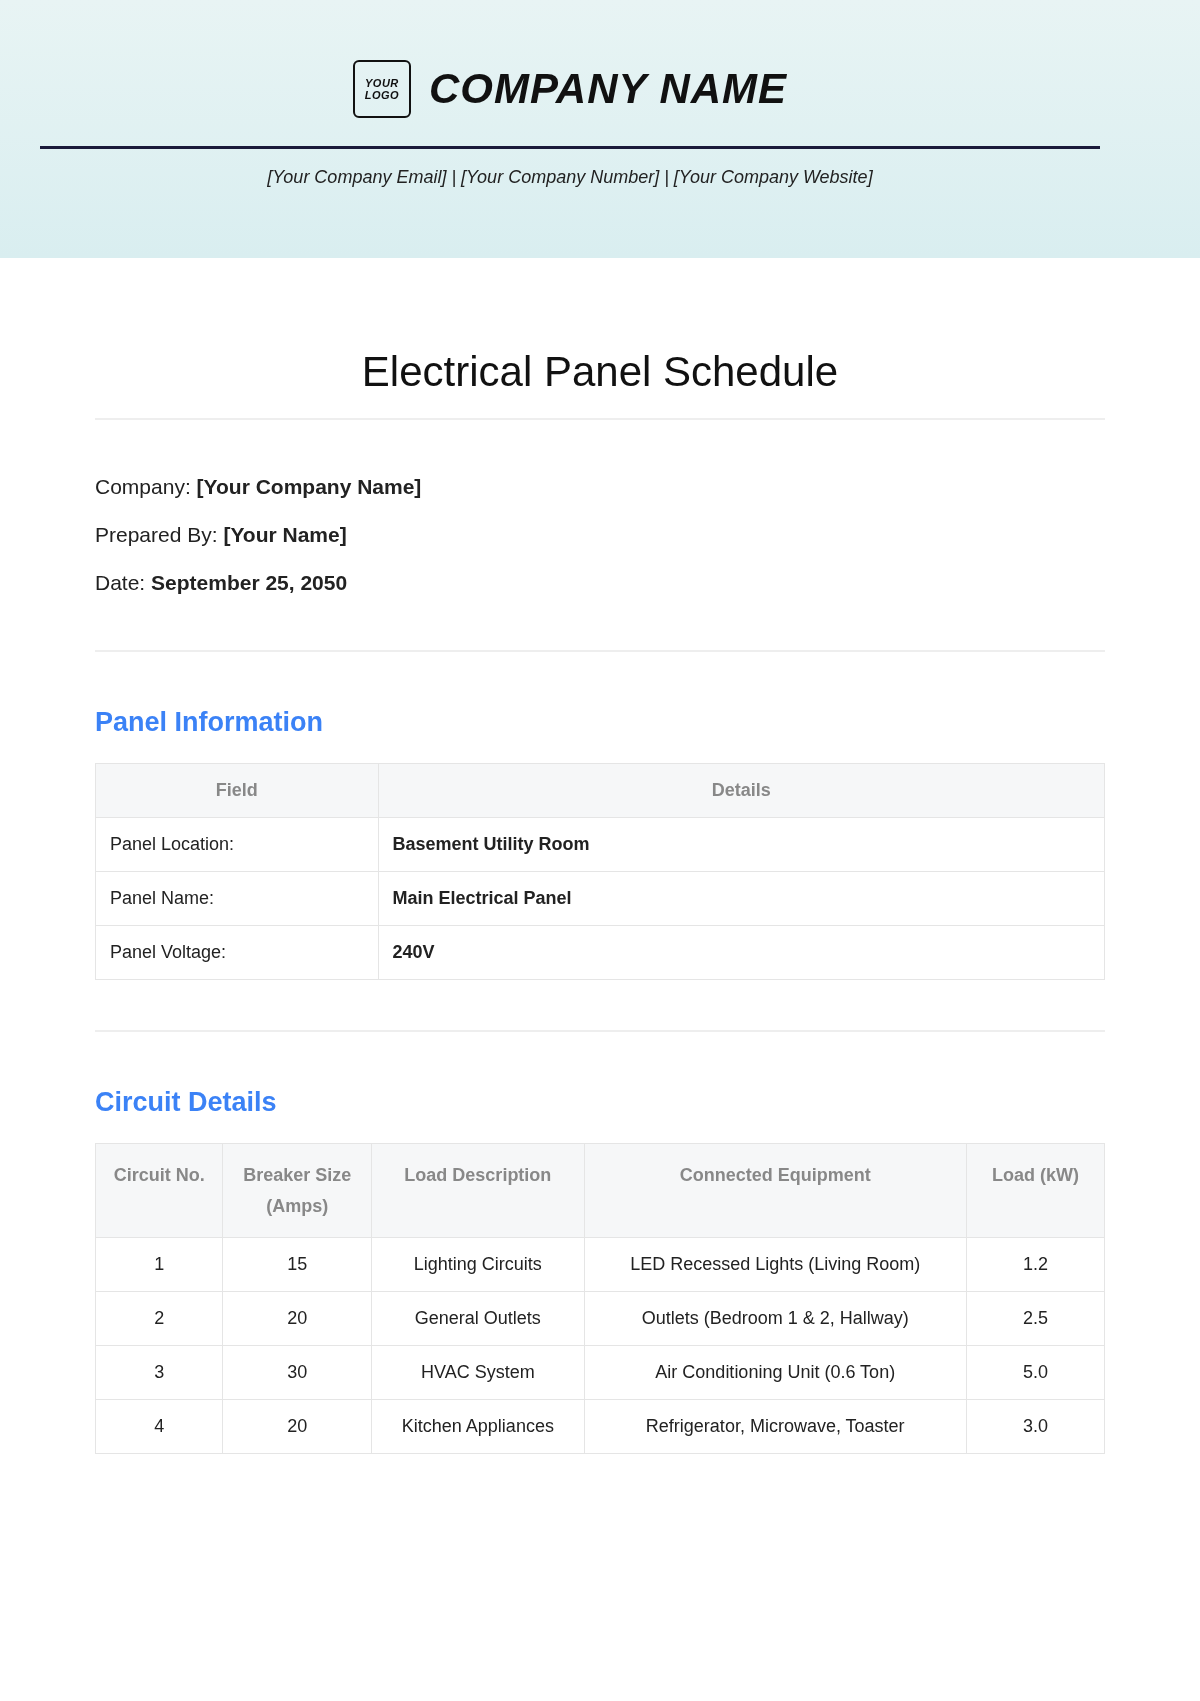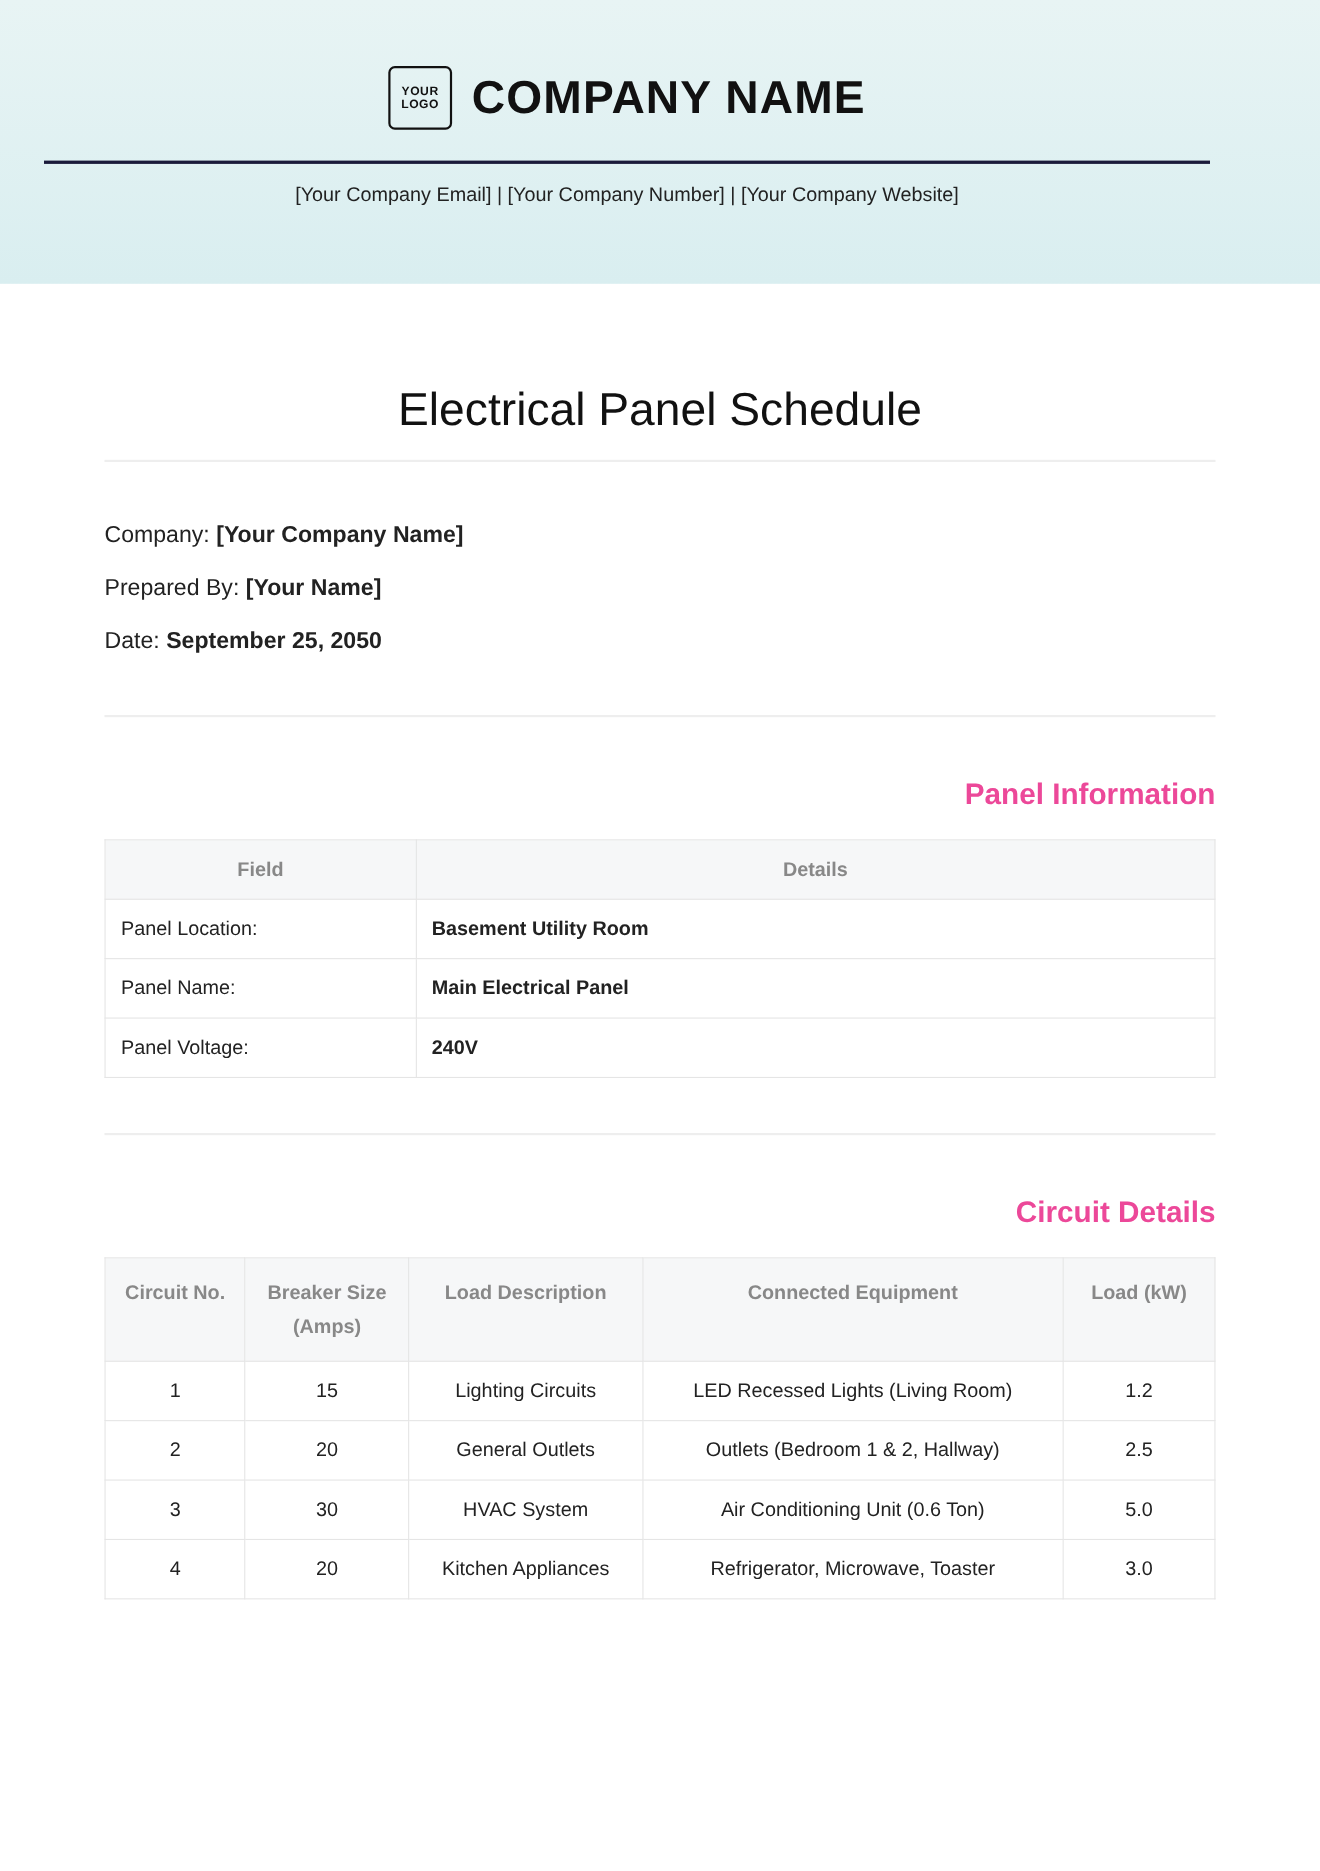--- a/index.html
+++ b/index.html
@@ -5,20 +5,21 @@
   * { box-sizing: border-box; margin: 0; padding: 0; }
   body {
     font-family: -apple-system, BlinkMacSystemFont, "Segoe UI", Helvetica, Arial, sans-serif;
     background: #fff;
     color: #111;
     width: 1200px;
   }
   .header-band {
     background: linear-gradient(to bottom, #e8f4f4 0%, #d9eef0 100%);
     padding: 60px 100px 70px 40px;
+    font-style: italic;
   }
   .brand-row {
     display: flex;
     align-items: center;
     justify-content: center;
     gap: 18px;
     margin-bottom: 28px;
   }
   .logo-box {
     width: 58px;
@@ -67,22 +68,21 @@
   .meta-line {
     font-size: 21px;
     color: #222;
     margin-bottom: 24px;
   }
   .meta-line .val { font-weight: 700; }
   .section-heading {
     font-size: 27px;
     font-weight: 800;
     margin-bottom: 25px;
-    color: #ec4899;
-    text-align: right;
+    color: #3b82f6;
   }
   table {
     width: 100%;
     border-collapse: collapse;
     font-size: 18px;
     margin-bottom: 50px;
   }
   table th {
     background: #f6f7f8;
     color: #888;

